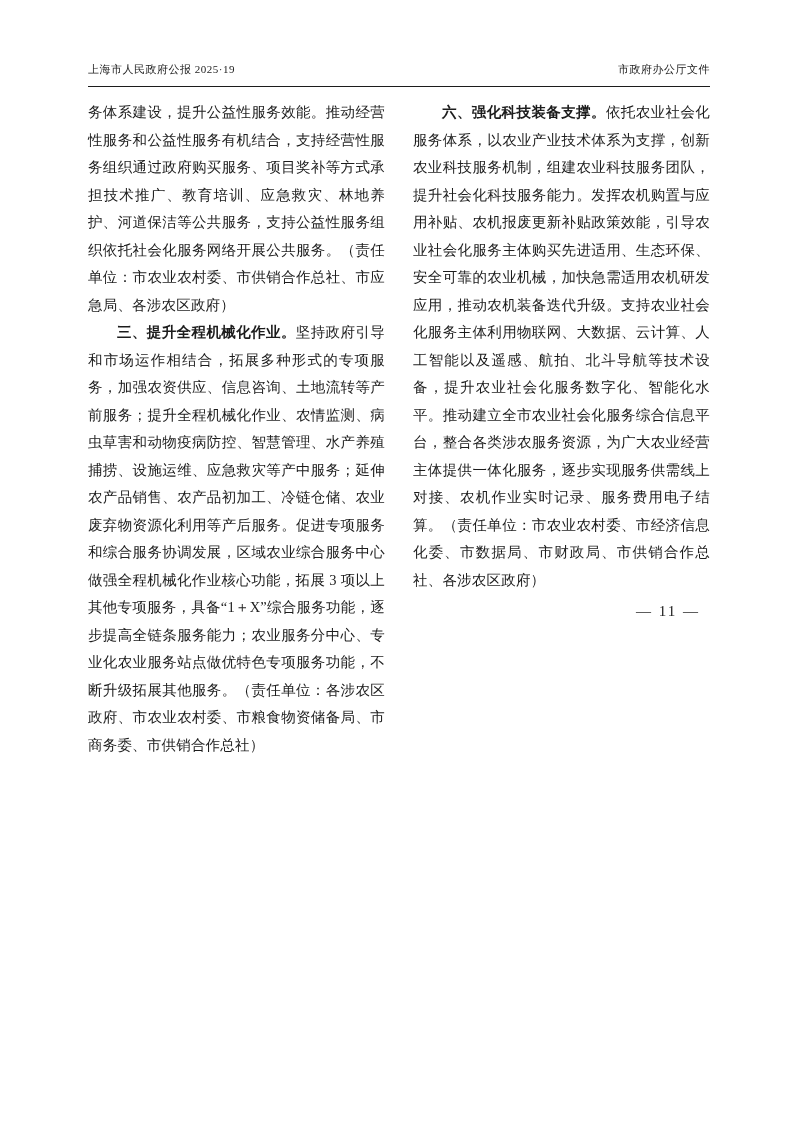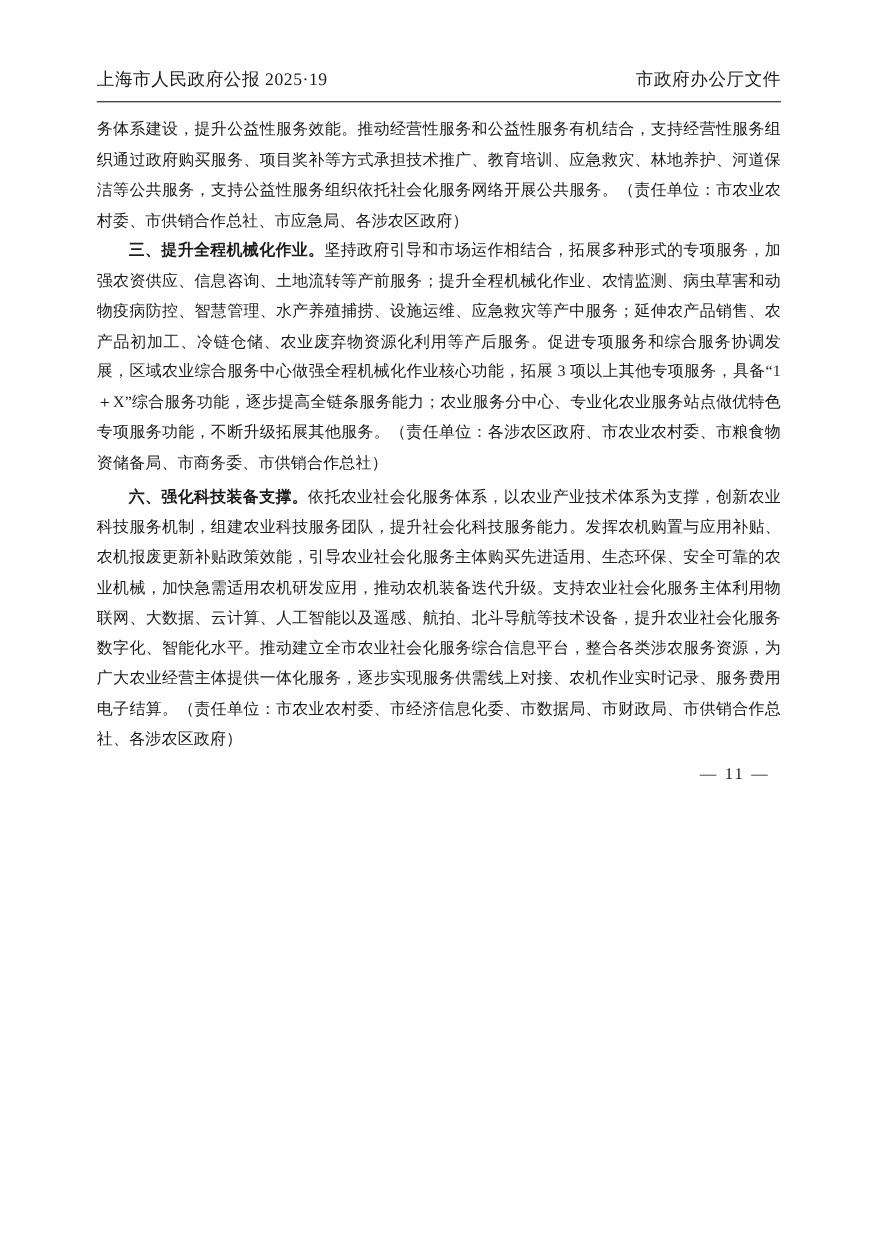--- a/index.html
+++ b/index.html
@@ -15,30 +15,29 @@
       box-sizing: border-box;
       padding: 62px 83px 0 88px;
       color: #1c1c1c;
       font-family: "Liberation Serif", "DejaVu Serif", serif;
       overflow: hidden;
     }
     .page-header {
       display: flex;
       justify-content: space-between;
       align-items: flex-end;
-      font-size: 16px;
+      font-size: 11px;
       letter-spacing: 0.5px;
       padding-bottom: 9px;
       border-bottom: 1.6px solid #1c1c1c;
     }
     .content {
       display: flex;
-      gap: 4px;
+      gap: 28px;
       padding-top: 12px;
-      flex-direction: column;
     }
     .column {
       flex: 1 1 0;
       min-width: 0;
       font-size: 14.5px;
       line-height: 27.5px;
       text-align: justify;
       text-justify: inter-character;
       letter-spacing: 0.2px;
     }

